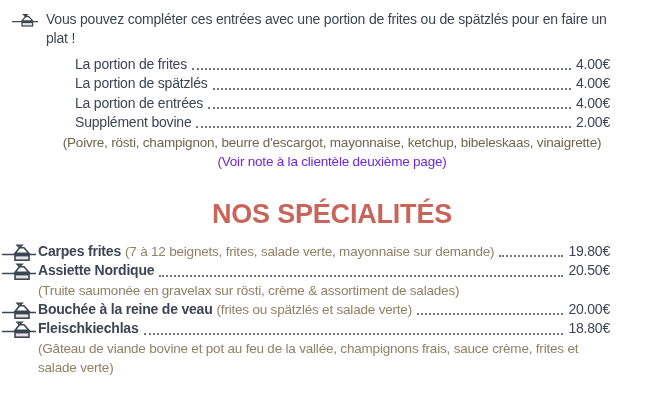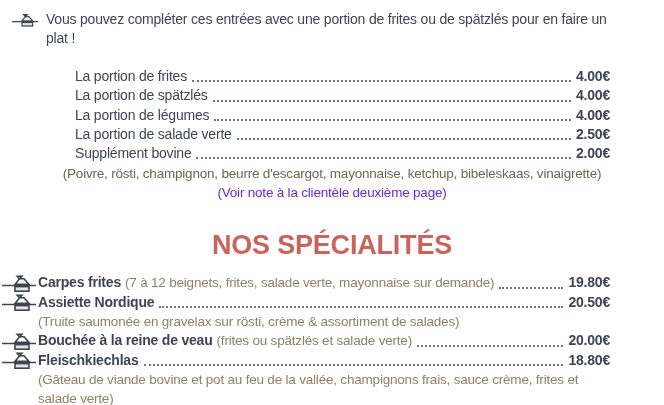--- a/index.html
+++ b/index.html
@@ -14,31 +14,31 @@
     box-sizing: border-box;
     width: 664px; height: 326px;
     padding: 10px 54px 0 12px;
   }
   .intro-row { display: flex; align-items: flex-start; }
   .intro-icon { flex: 0 0 26px; margin-top: 3px; }
   .intro-text {
     font-size: 14px; line-height: 19px; letter-spacing: -0.2px;
     margin-left: 8px; max-width: 585px;
   }
-  .portion-list { margin-left: 63px; margin-top: 19px; }
+  .portion-list { margin-left: 63px; margin-top: 7px; }
   .price-row { display: flex; align-items: baseline; font-size: 14px; line-height: 19.3px; letter-spacing: -0.2px; }
   .leader {
     flex: 1 1 auto;
     border-bottom: 2px dotted #6e7684;
     margin: 0 5px 0 5px;
     align-self: flex-end;
     transform: translateY(-4px);
     min-width: 8px;
   }
-  .price { font-weight: bold; white-space: nowrap; text-align: right; }
+  .price { font-weight: normal; white-space: nowrap; text-align: right; }
   .centered { text-align: center; margin-right: -42px; }
   .sauces-note {
     font-size: 13.5px; line-height: 19px; letter-spacing: -0.2px;
     color: #6f654f; margin-top: 1px;
   }
   .client-note {
     font-size: 13.5px; line-height: 19px; letter-spacing: -0.2px;
     color: #6d28d9;
   }
   .section-heading {
@@ -78,28 +78,23 @@
       <span>La portion de frites</span>
       <span class="leader"></span>
       <span class="price">4.00€</span>
     </div>
     <div class="price-row">
       <span>La portion de spätzlés</span>
       <span class="leader"></span>
       <span class="price">4.00€</span>
     </div>
     <div class="price-row">
-      <span>La portion de légumes</span>
+      <span>La portion de entrées</span>
       <span class="leader"></span>
       <span class="price">4.00€</span>
-    </div>
-    <div class="price-row">
-      <span>La portion de salade verte</span>
-      <span class="leader"></span>
-      <span class="price">2.50€</span>
     </div>
     <div class="price-row">
       <span>Supplément bovine</span>
       <span class="leader"></span>
       <span class="price">2.00€</span>
     </div>
   </div>
 
   <div class="sauces-note centered">(Poivre, rösti, champignon, beurre d'escargot, mayonnaise, ketchup, bibeleskaas, vinaigrette)</div>
   <div class="client-note centered">(Voir note à la clientèle deuxième page)</div>

